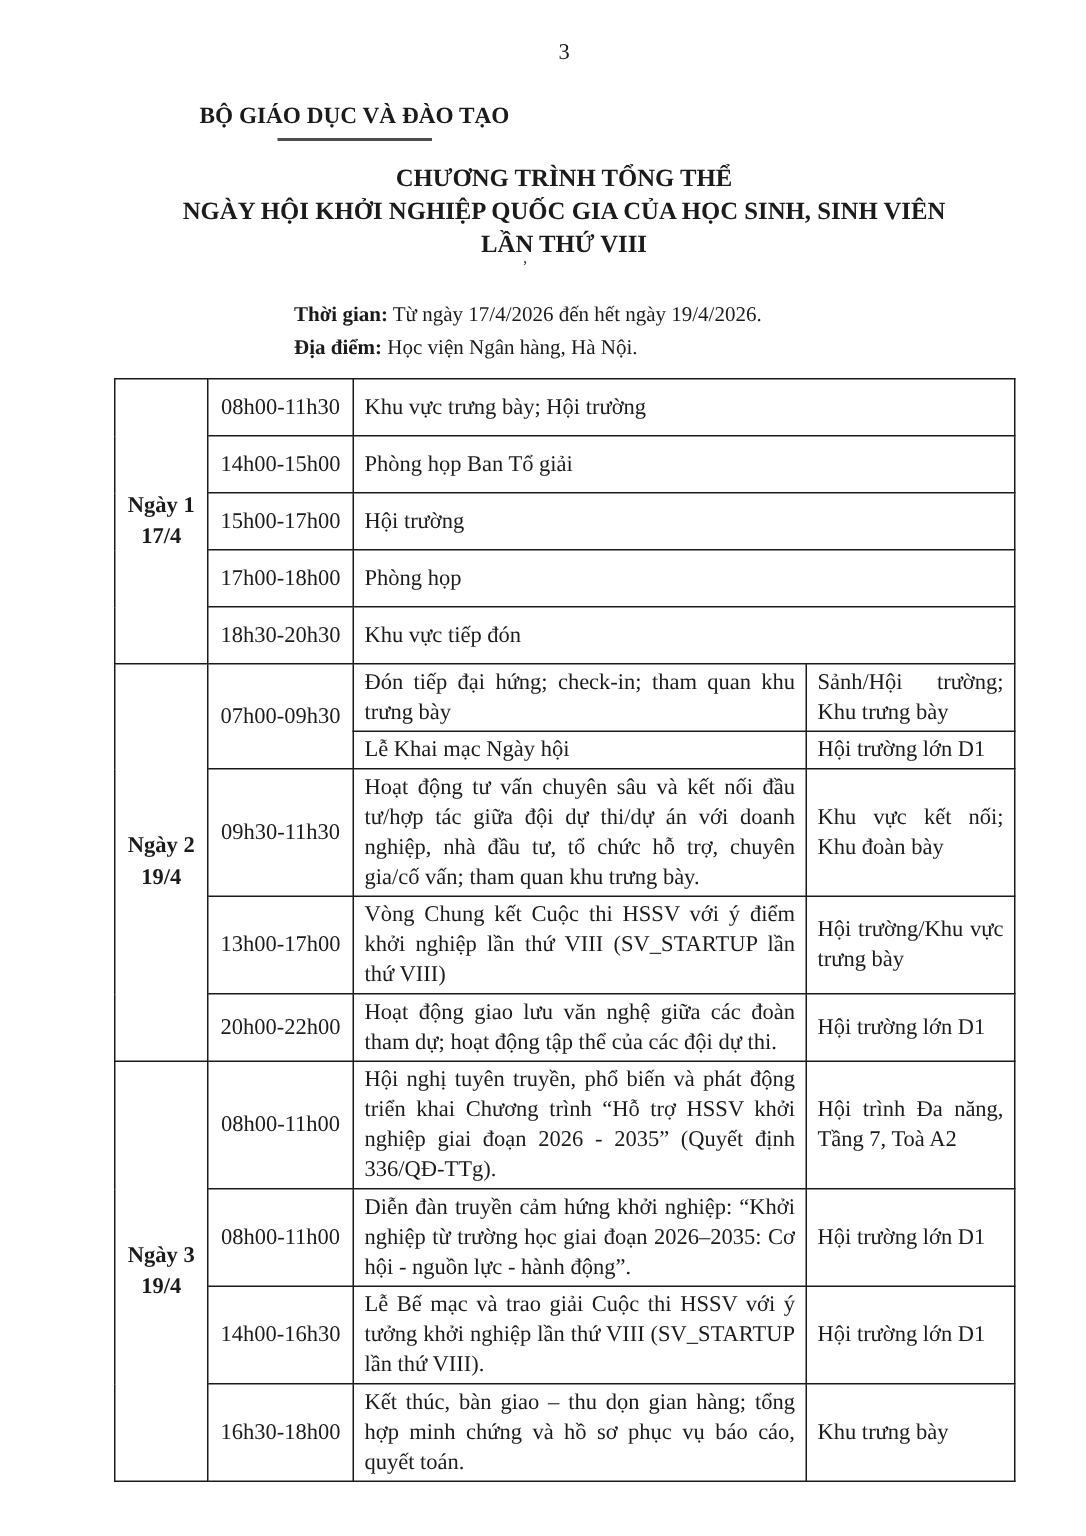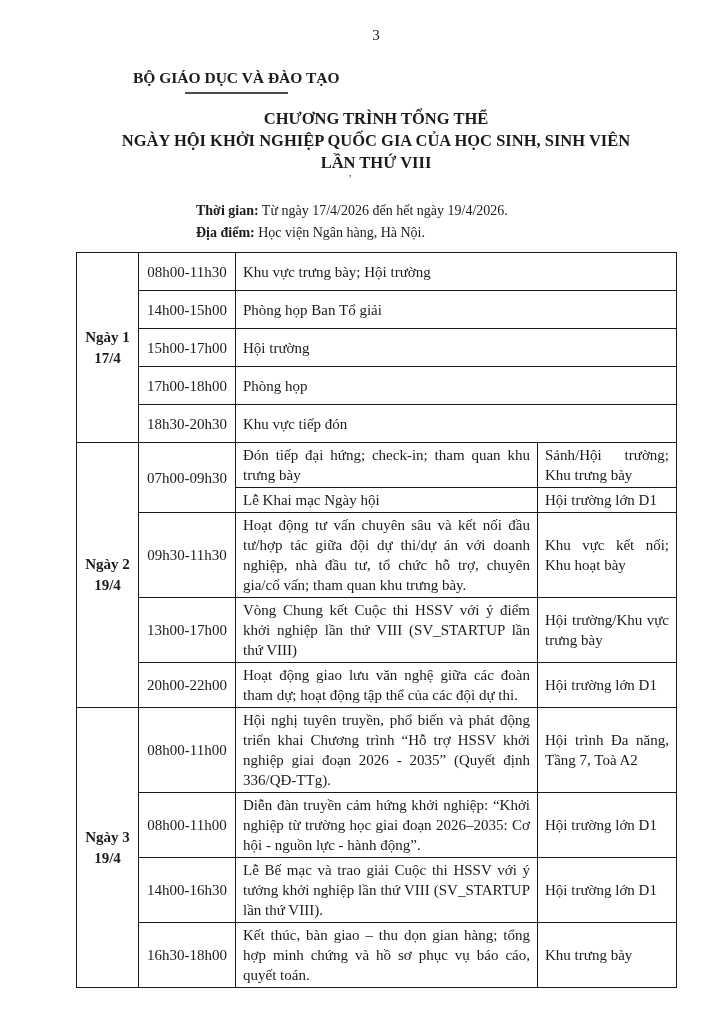--- a/index.html
+++ b/index.html
@@ -112,21 +112,21 @@
           <td class="act">Đón tiếp đại hứng; check-in; tham quan khu trưng bày</td>
           <td class="loc">Sảnh/Hội trường; Khu trưng bày</td>
         </tr>
         <tr>
           <td class="act">Lễ Khai mạc Ngày hội</td>
           <td class="loc">Hội trường lớn D1</td>
         </tr>
         <tr>
           <td class="time">09h30-11h30</td>
           <td class="act">Hoạt động tư vấn chuyên sâu và kết nối đầu tư/hợp tác giữa đội dự thi/dự án với doanh nghiệp, nhà đầu tư, tổ chức hỗ trợ, chuyên gia/cố vấn; tham quan khu trưng bày.</td>
-          <td class="loc">Khu vực kết nối; Khu hoạt bày</td>
+          <td class="loc">Khu vực kết nối; Khu đoàn bày</td>
         </tr>
         <tr>
           <td class="time">13h00-17h00</td>
           <td class="act">Vòng Chung kết Cuộc thi HSSV với ý điểm khởi nghiệp lần thứ VIII (SV_STARTUP lần thứ VIII)</td>
           <td class="loc">Hội trường/Khu vực trưng bày</td>
         </tr>
         <tr>
           <td class="time">20h00-22h00</td>
           <td class="act">Hoạt động giao lưu văn nghệ giữa các đoàn tham dự; hoạt động tập thể của các đội dự thi.</td>
           <td class="loc">Hội trường lớn D1</td>

